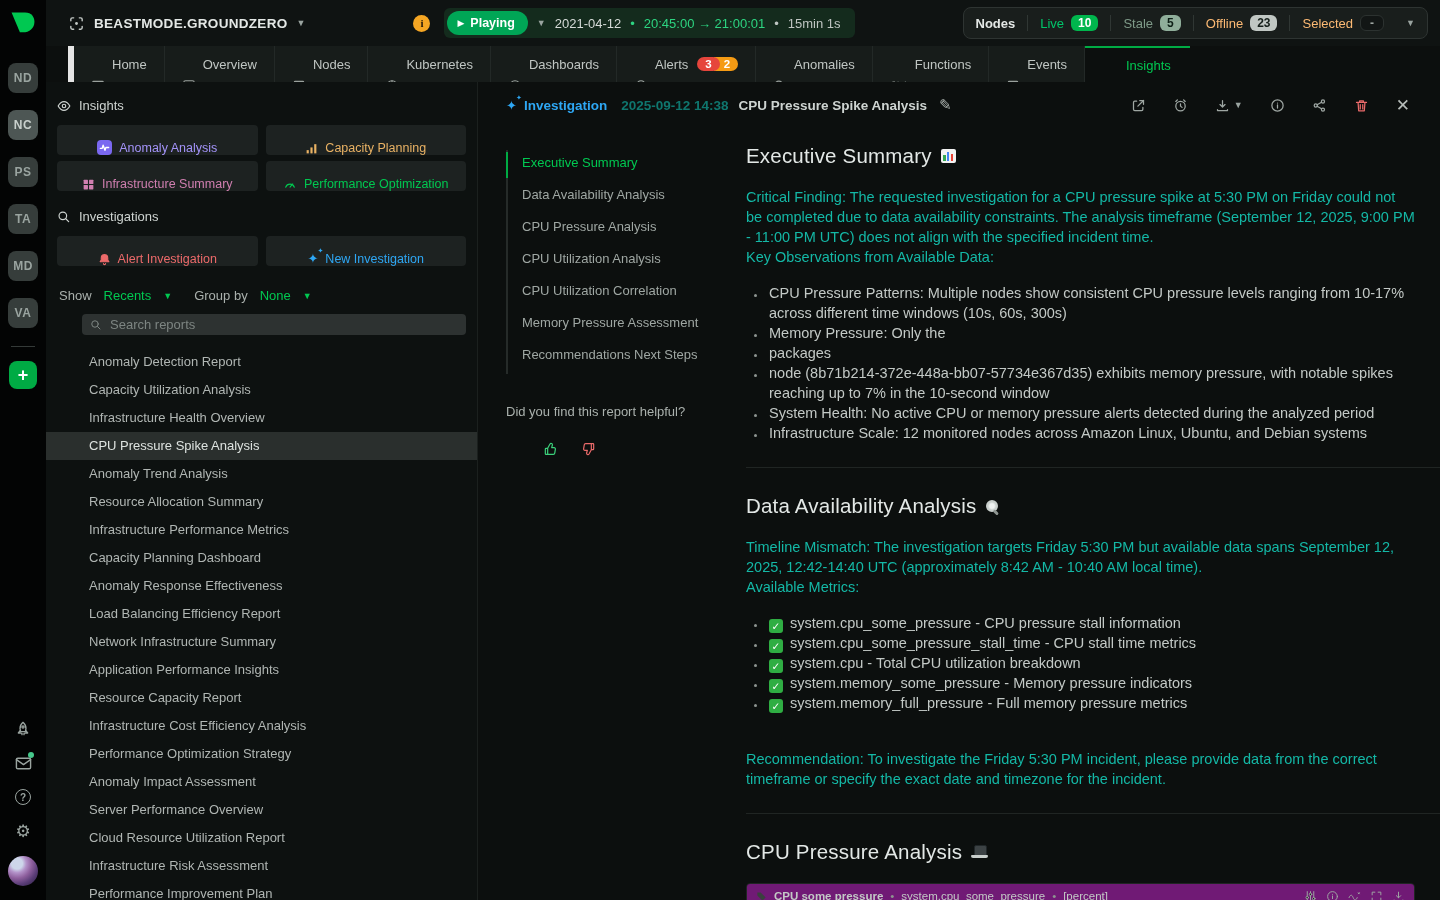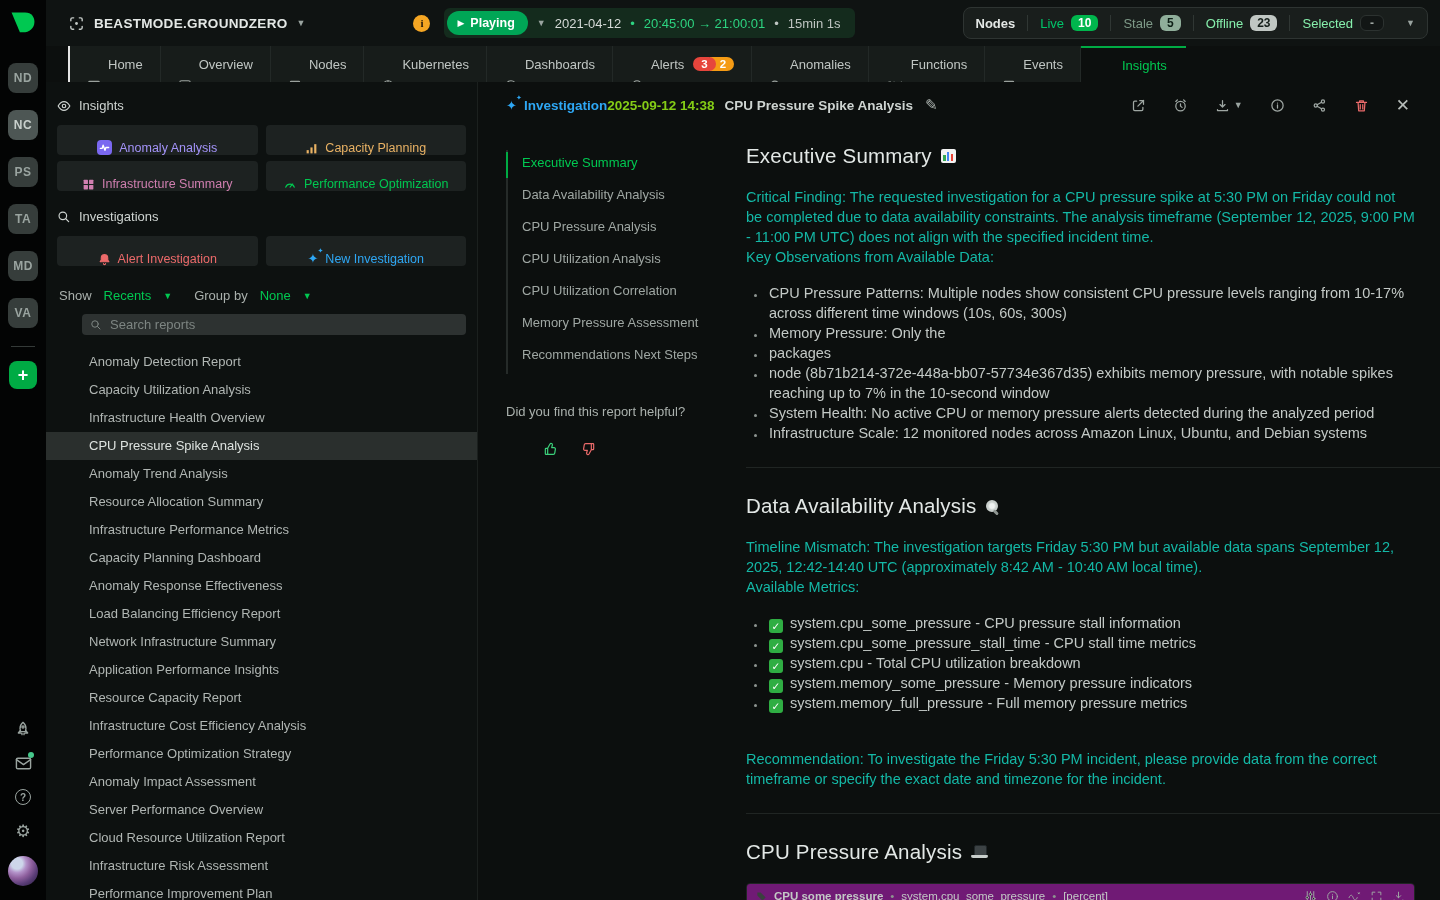--- a/index.html
+++ b/index.html
@@ -42,35 +42,35 @@
   .play-pill { background:#00a656; border-radius:13px; height:24px; padding:0 13px 0 10px; display:flex; align-items:center; gap:6px;
         color:#fff; font-weight:700; font-size:12.5px; }
   .play-tri { font-size:9px; }
   .pb-date { color:#d6dbd8; font-size:13px; }
   .pb-range { color:#2dd481; font-size:13px; }
   .pb-dur { color:#bfc5c2; font-size:13px; }
   .nodes-panel { display:flex; align-items:center; background:#191e1c; border:1px solid #2e3432; border-radius:8px;
         height:32px; padding:0 12px; font-size:13px; cursor:pointer; }
   .np-title { color:#e4e8e6; font-weight:700; margin-right:12px; }
   .np-item { display:flex; align-items:center; gap:7px; padding:0 12px; border-left:1px solid #30373­4; border-left:1px solid #303734; }
-  .np-item .lbl { color:#86efac; }
+  .np-item .lbl { color:#fdba74; }
   .np-item .bdg { border-radius:6px; padding:1px 7px; font-size:12px; font-weight:700; }
   .np-item.live .lbl { color:#00c46a; }
   .np-item.live .bdg { background:#00b64d; color:#fff; }
   .np-item.stale .lbl { color:#7e9a88; }
   .np-item.stale .bdg { background:#8fae9a; color:#0d1f16; }
   .np-item.offline .bdg { background:#c0c7c3; color:#151f1a; }
   .np-item.selected .bdg { background:#121615; color:#9fa7a3; border:1px solid #2c3230; padding:0 9px; }
   .np-caret { margin-left:10px; }
 
   
   .navbar { height:36px; background:#0c0f0e; display:flex; flex-shrink:0; padding-left:22px; }
   .tab { display:flex; align-items:center; gap:7px; padding:0 17px; background:#171c1a; border-right:1px solid #232927;
         color:#c0c6c3; font-size:13px; cursor:pointer; }
-  .tab:first-child { border-left:2px solid #e5e5e5; }
+  .tab:first-child { border-left:6px solid #e5e5e5; }
   .tab .tic { color:#9aa19d; display:flex; align-items:center;margin-top:44px; }
   .tab.active { background:#0c0f0e; color:#00c851; border-top:2px solid #00ab44; border-right:none; padding:0 19px; }
   .tab.active .tic { color:#00c851; }
   .badge-pair { display:flex; align-items:center; margin-left:2px; }
   .bdg-crit { background:#e6453c; color:#fff; font-size:11.5px; font-weight:700; border-radius:9px; padding:1px 8px; z-index:2; }
   .bdg-warn { background:#f59b14; color:#fff; font-size:11.5px; font-weight:700; border-radius:0 9px 9px 0; padding:1px 8px 1px 10px; margin-left:-6px; }
   .fx { font-style:italic; font-family:"Liberation Serif",serif; font-size:13px; }
 
   .content { flex:1; display:flex; min-height:0; }
 
@@ -92,21 +92,21 @@
   .searchbox input { flex:1; background:transparent; border:none; outline:none; color:#ced4d1; font-size:13px; font-family:inherit; }
   .searchbox input::placeholder { color:#7d8582; }
   .reports { list-style:none; margin:0 -11px; flex:1; overflow:hidden; }
   .reports li { height:28px; line-height:28px; padding-left:43px; font-size:13px; color:#b0b6b3; cursor:pointer; white-space:nowrap; }
   .reports li.active { background:#2a2f2d; color:#dde2df; }
 
   
   .main { flex:1; background:#0c0f0e; display:flex; flex-direction:column; min-width:0; border-left:1px solid #1b201e; }
   .inv-head { height:46px; display:flex; align-items:center; padding:0 30px 0 28px; flex-shrink:0; }
   .inv-badge { color:#2ea7f4; font-weight:700; font-size:13.5px; display:flex; align-items:center; gap:7px; cursor:pointer; }
-  .inv-ts { color:#84cc16; font-weight:700; font-size:13.5px; }
+  .inv-ts { color:#0f766e; font-weight:700; font-size:13.5px; margin-left:14px; }
   .inv-title { color:#ced4d1; font-weight:700; font-size:13.5px; margin-left:10px; }
   .edit-pen { color:#aab1ad; font-size:15px; margin-left:12px; cursor:pointer; }
   .head-actions { margin-left:auto; display:flex; align-items:center; gap:27px; color:#9fa7a3; }
   .ha { cursor:pointer; display:flex; align-items:center; gap:4px; }
   .ha.danger { color:#e96a6a; }
   .ha.close { font-size:17px; color:#b6bcb9; }
 
   .inv-body { flex:1; display:flex; min-height:0; }
   .toc-col { width:268px; flex-shrink:0; padding:22px 0 0 28px; }
   .toc { list-style:none; border-left:2px solid #262b29; position:relative; }

